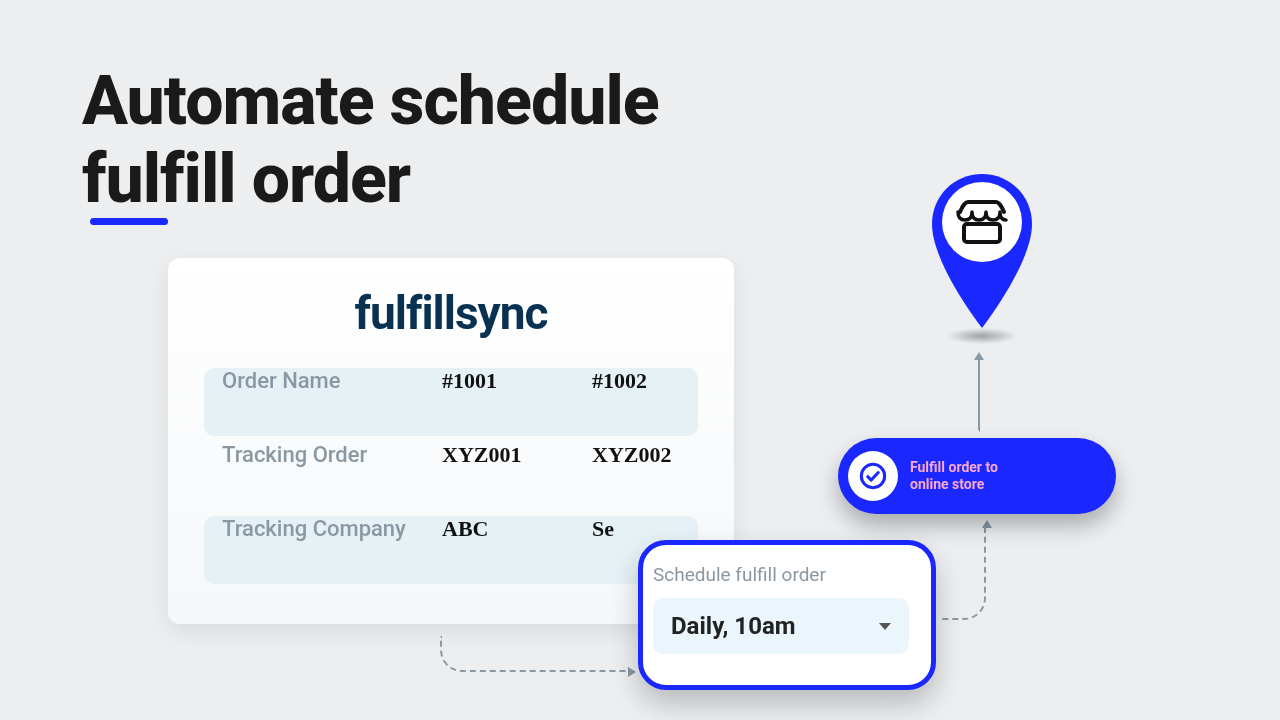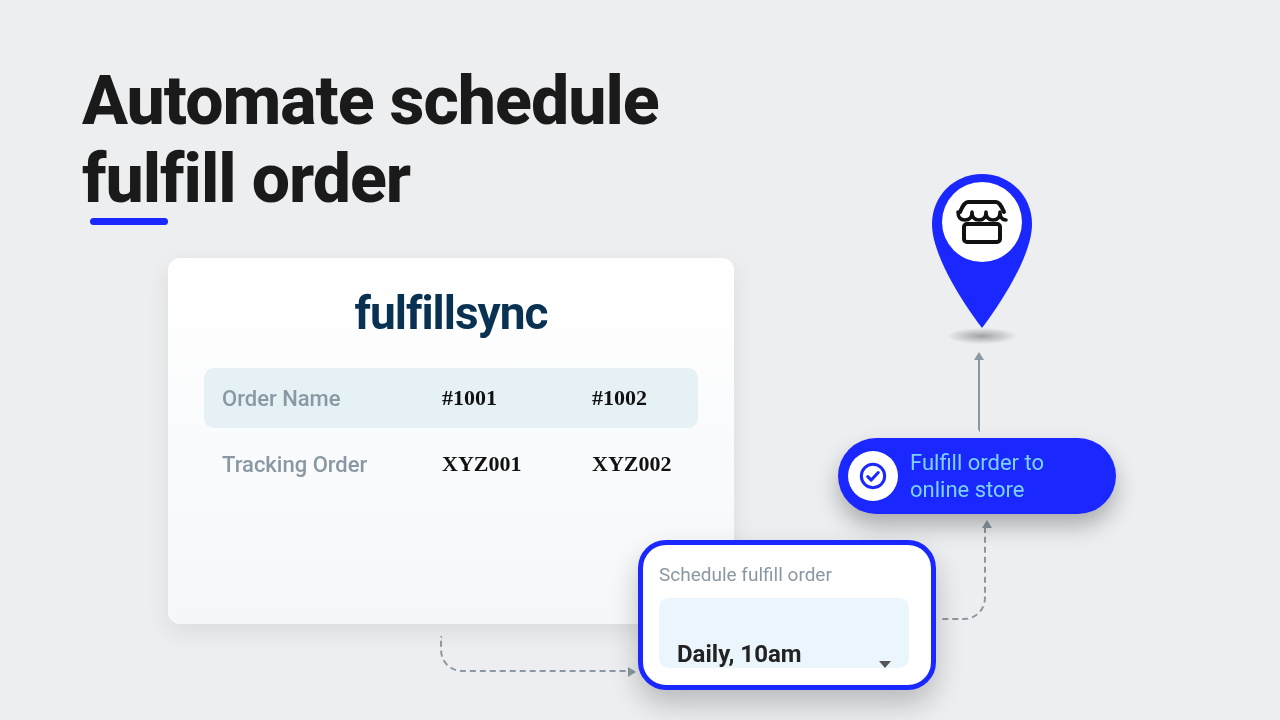--- a/index.html
+++ b/index.html
@@ -48,22 +48,21 @@
   .brand {
     text-align: center;
     font-size: 46px;
     font-weight: 700;
     color: #093252;
     letter-spacing: -1px;
     margin-bottom: 28px;
   }
   .row {
     display: flex;
-    align-items: center;
-    height: 60px;
+    height: 68px;
     border-radius: 10px;
     padding: 0 18px;
     font-size: 22px;
     margin-bottom: 6px;
   }
   .row.hl { background: #e6f1f6; }
   .lbl { width: 220px; color: #8a98a3; font-weight: 500; }
   .v1, .v2 { font-weight: 700; color: #111; font-family: Liberation Serif, serif; }
   .v1 { width: 150px; }
   .v2 { }
@@ -72,33 +71,33 @@
   .popover {
     position: absolute;
     left: 638px;
     top: 540px;
     width: 298px;
     height: 150px;
     background: #fff;
     border: 5px solid #1a27ff;
     border-radius: 28px;
     box-shadow: 0 14px 28px rgba(0,0,0,0.22);
-    padding: 18px 22px 20px 16px;
+    padding: 18px 22px 20px 10px;
   }
   .pop-label {
     color: #8a98a3;
     font-size: 19px;
     margin-bottom: 12px;
   }
   .select {
     background: #eaf6fb;
     border-radius: 10px;
-    height: 70px;
+    height: 56px;
     display: flex;
-    align-items: flex-end;
+    align-items: center;
     justify-content: space-between;
     padding: 0 18px;
     font-size: 24px;
     font-weight: 700;
     color: #222;
   }
   .caret {
     width: 0; height: 0;
     border-left: 6px solid transparent;
     border-right: 6px solid transparent;
@@ -120,24 +119,24 @@
     box-shadow: 0 12px 22px rgba(0,0,0,0.28);
     gap: 12px;
   }
   .pill .check {
     width: 50px; height: 50px;
     background: #fff;
     border-radius: 50%;
     display: flex; align-items: center; justify-content: center;
   }
   .pill .txt {
-    color: #7dd3fc;
-    font-size: 22px;
+    color: #f9a8d4;
+    font-size: 14px;
     line-height: 1.25;
-    font-weight: 400;
+    font-weight: 700;
   }
 
   
   .pin-wrap {
     position: absolute;
     left: 922px;
     top: 168px;
     width: 120px;
     text-align: center;
   }
@@ -214,20 +213,25 @@
     <div class="v1">#1001</div>
     <div class="v2">#1002</div>
   </div>
 
   <div class="row">
     <div class="lbl">Tracking Order</div>
     <div class="v1">XYZ001</div>
     <div class="v2">XYZ002</div>
   </div>
 
+  <div class="row hl">
+    <div class="lbl">Tracking Company</div>
+    <div class="v1">ABC</div>
+    <div class="v2">Se</div>
+  </div>
 </div>
 
 <div class="dash dash1"></div>
 <div class="arr arr-right ar1"></div>
 
 <div class="dash dash2"></div>
 <div class="arr arr-up ar2"></div>
 
 <div class="dash dash3"></div>
 <div class="arr arr-up ar3"></div>

